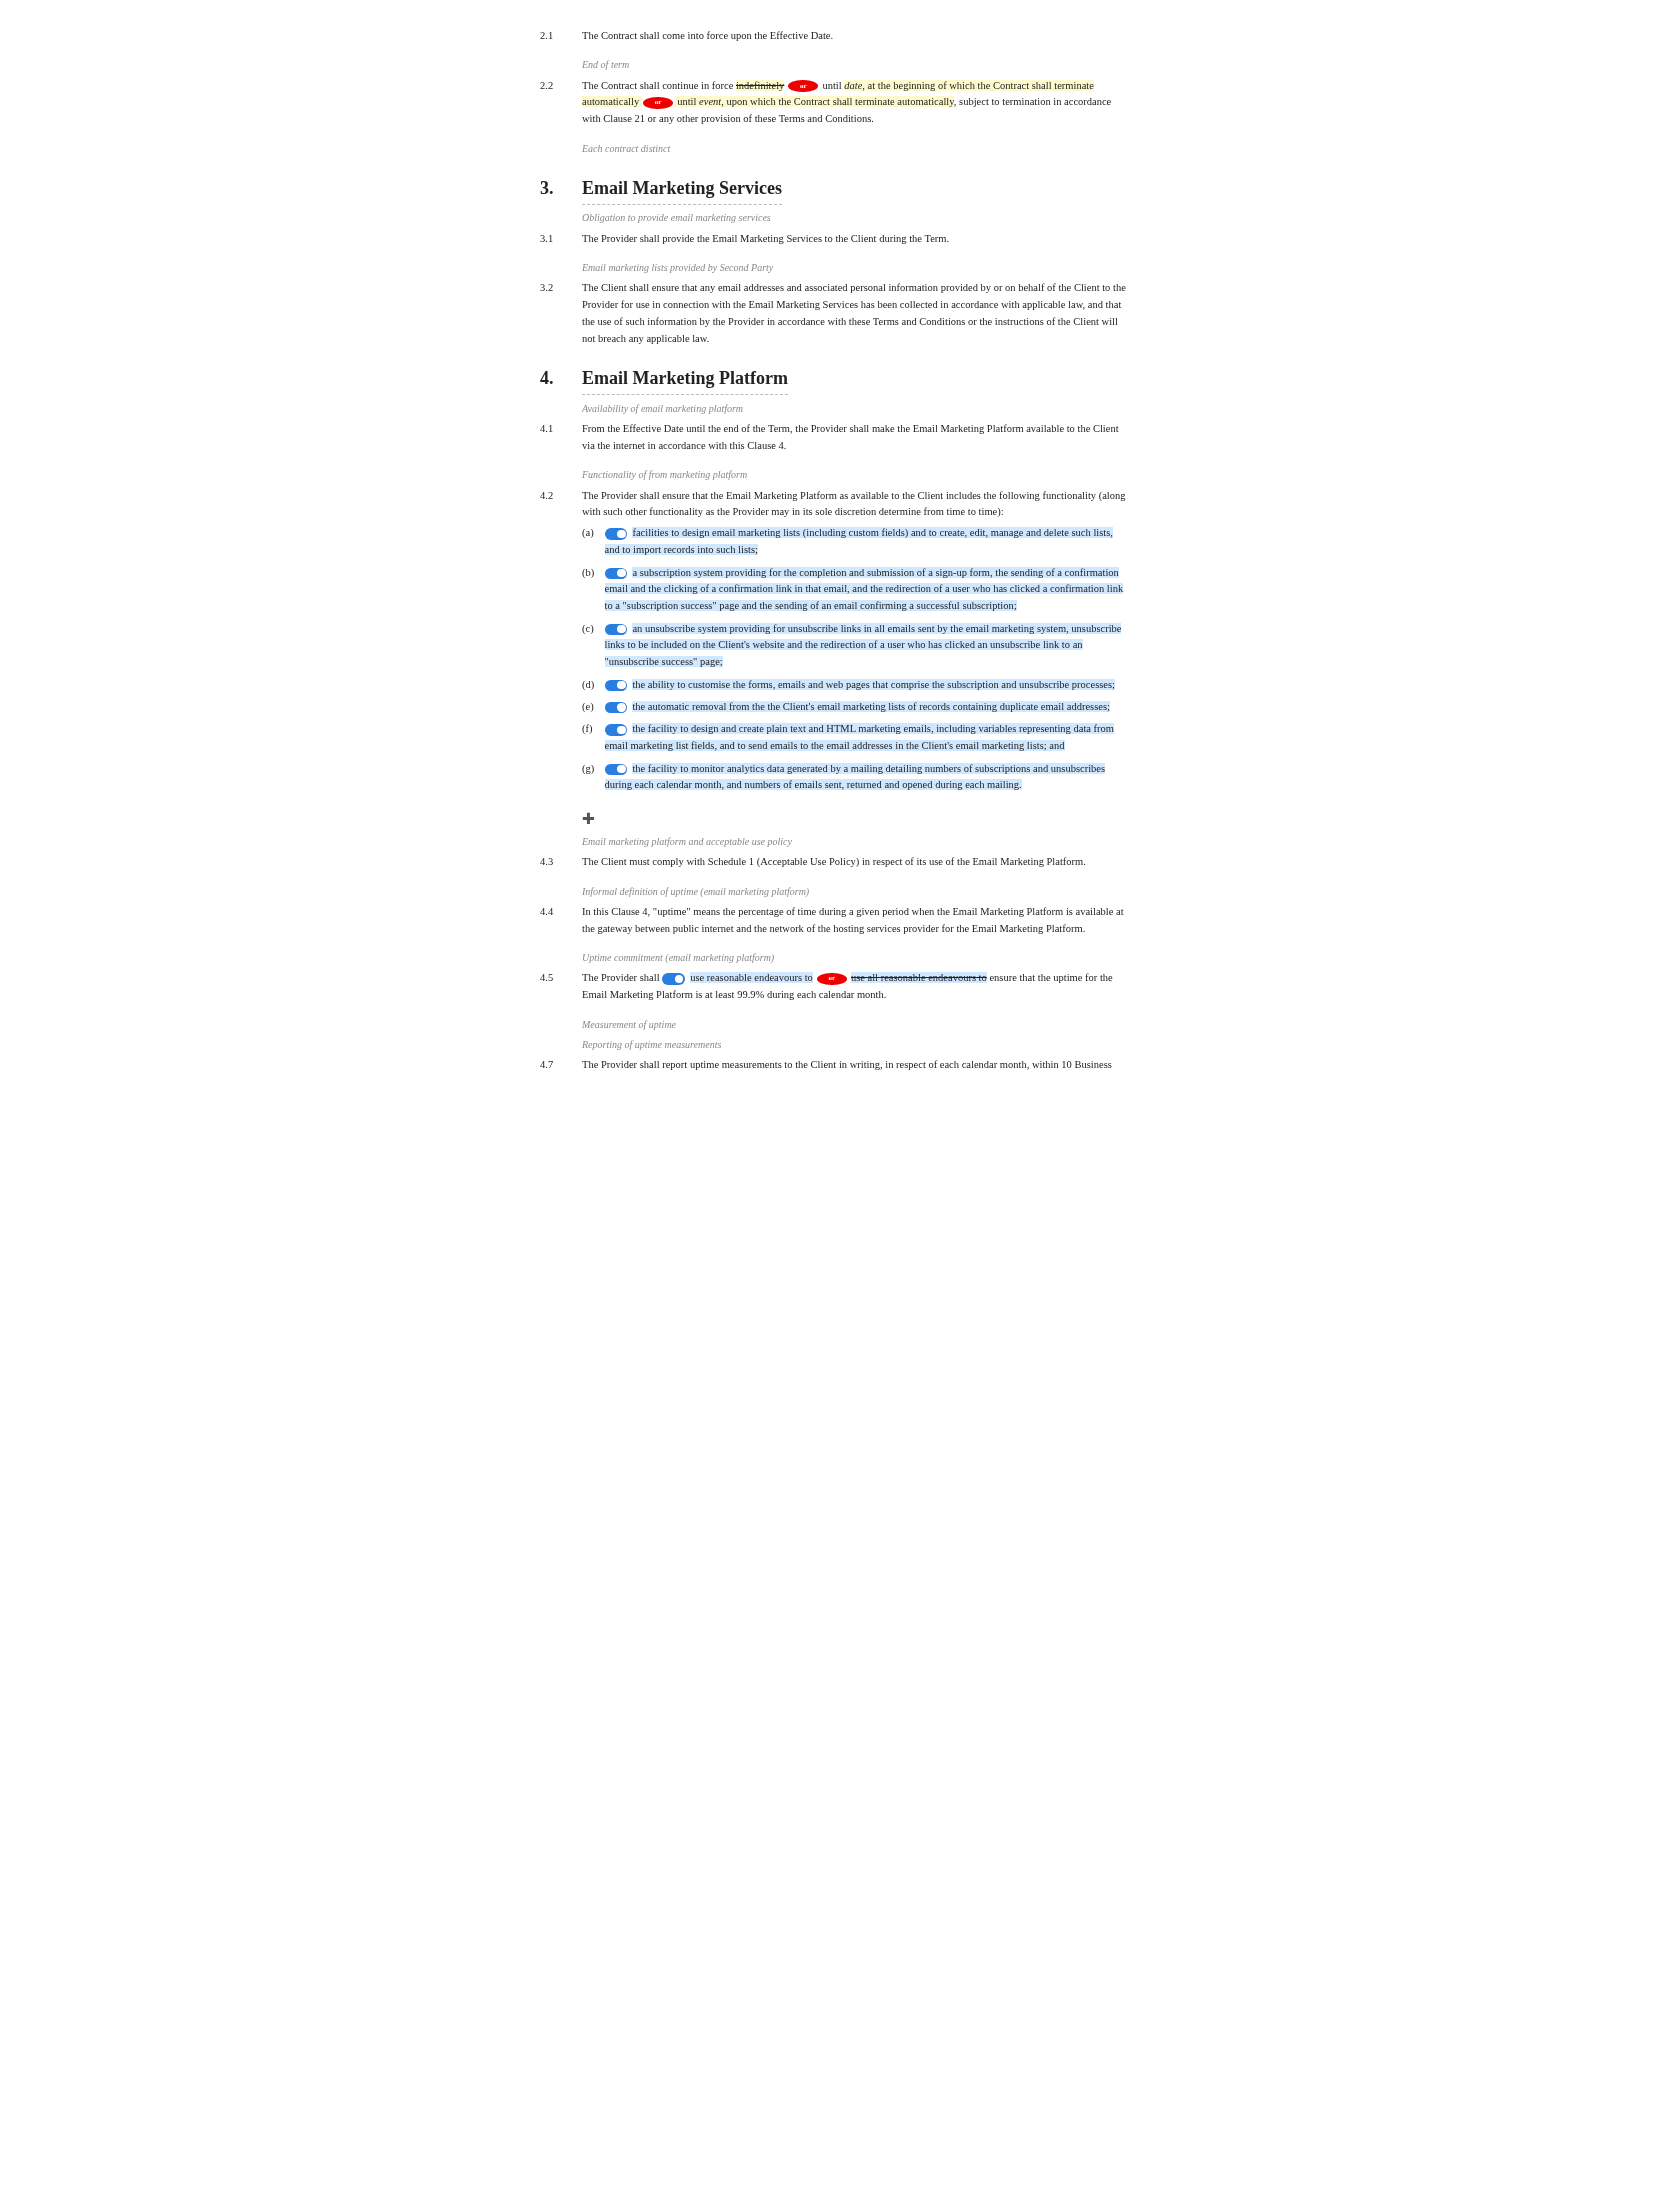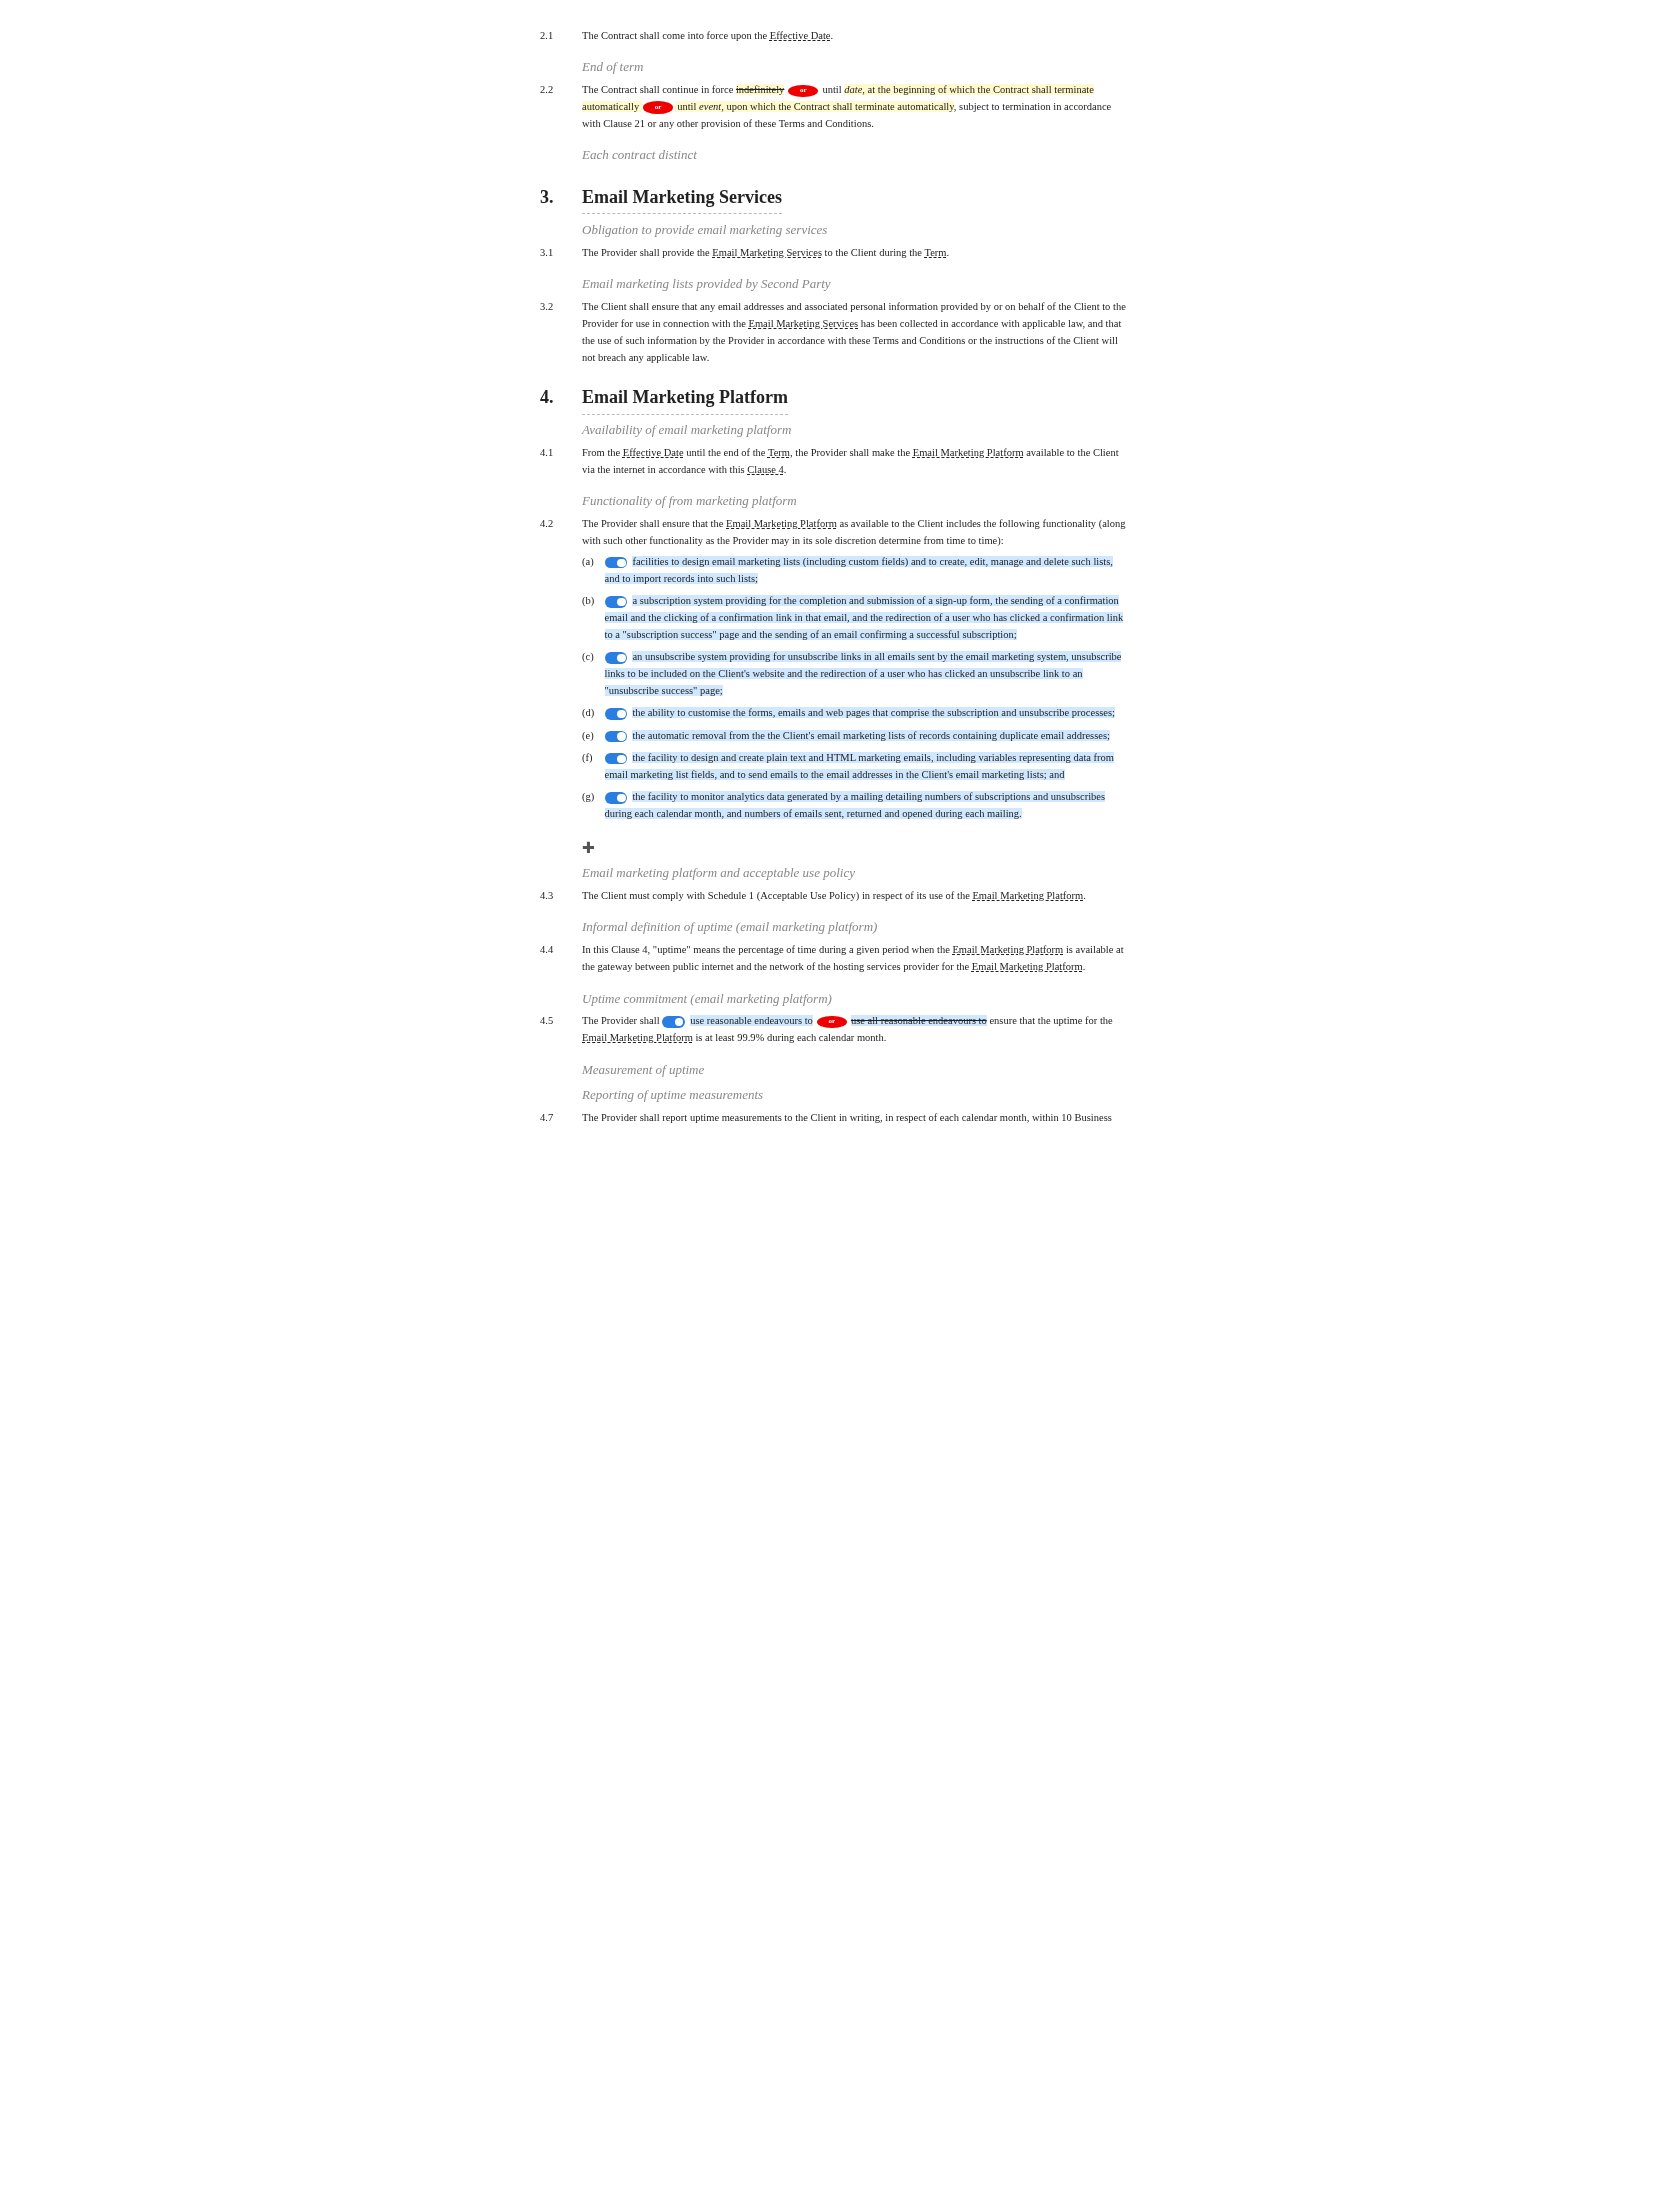--- a/index.html
+++ b/index.html
@@ -47,37 +47,36 @@
     .section-title {
       font-size: 18px;
       font-weight: bold;
       color: #222;
       border-bottom: 1.4px dashed #bbb;
       padding-bottom: 1.4px;
     }
     .subsection-label {
       font-style: italic;
       color: #888;
-      font-size: 13px;
+      font-size: 10px;
       margin-left: 42px;
       margin-bottom: 4.2px;
       margin-top: 1.4px;
     }
     .highlight-yellow {
       background-color: #fffacd;
     }
     .highlight-blue {
       background-color: #d0e8ff;
     }
     .strikethrough {
       text-decoration: line-through;
       margin-top: 48px;
     }
     .underline-dashed {
-      text-decoration: underline;
       text-decoration-style: dashed;
     }
     .italic { font-style: italic; }
     .or-badge {
       display: inline-flex;
       align-items: center;
       justify-content: center;
       background: #e00;
       color: #fff;
       border-radius: 50%;

